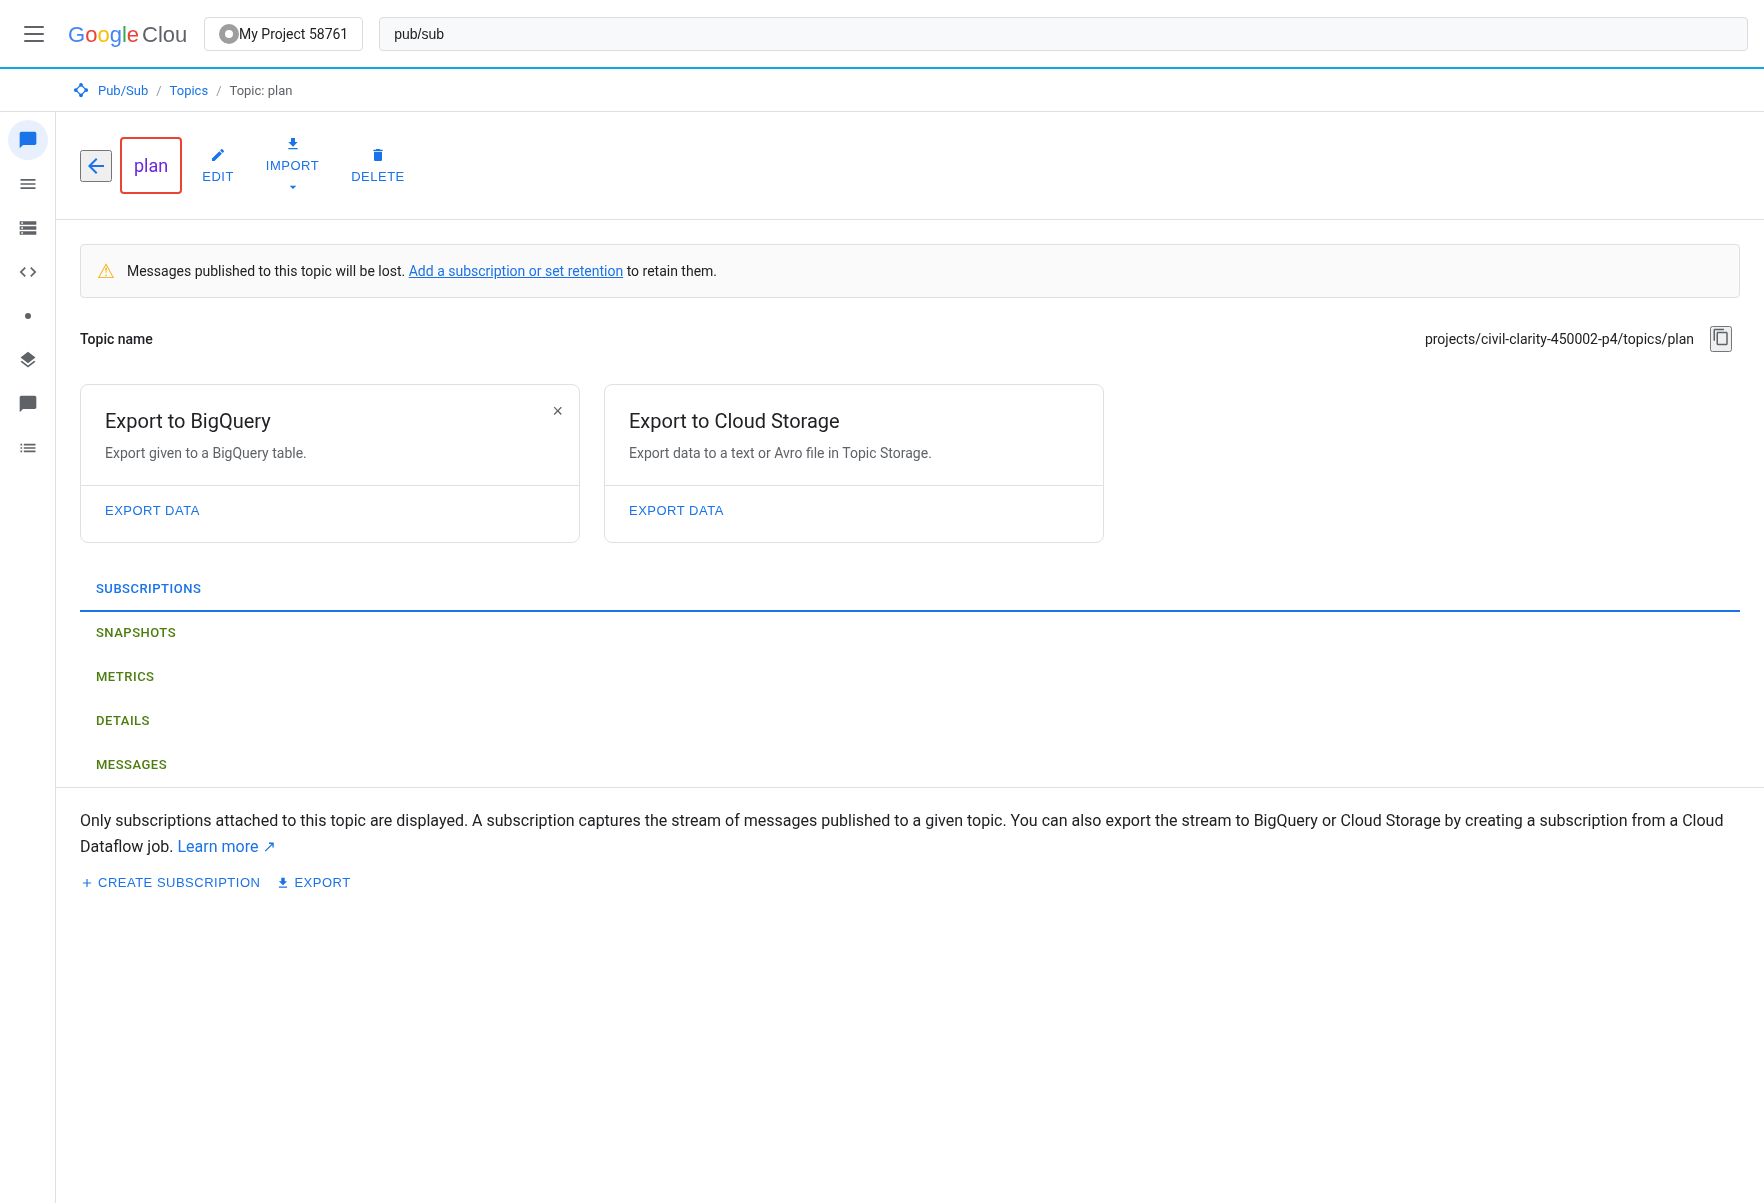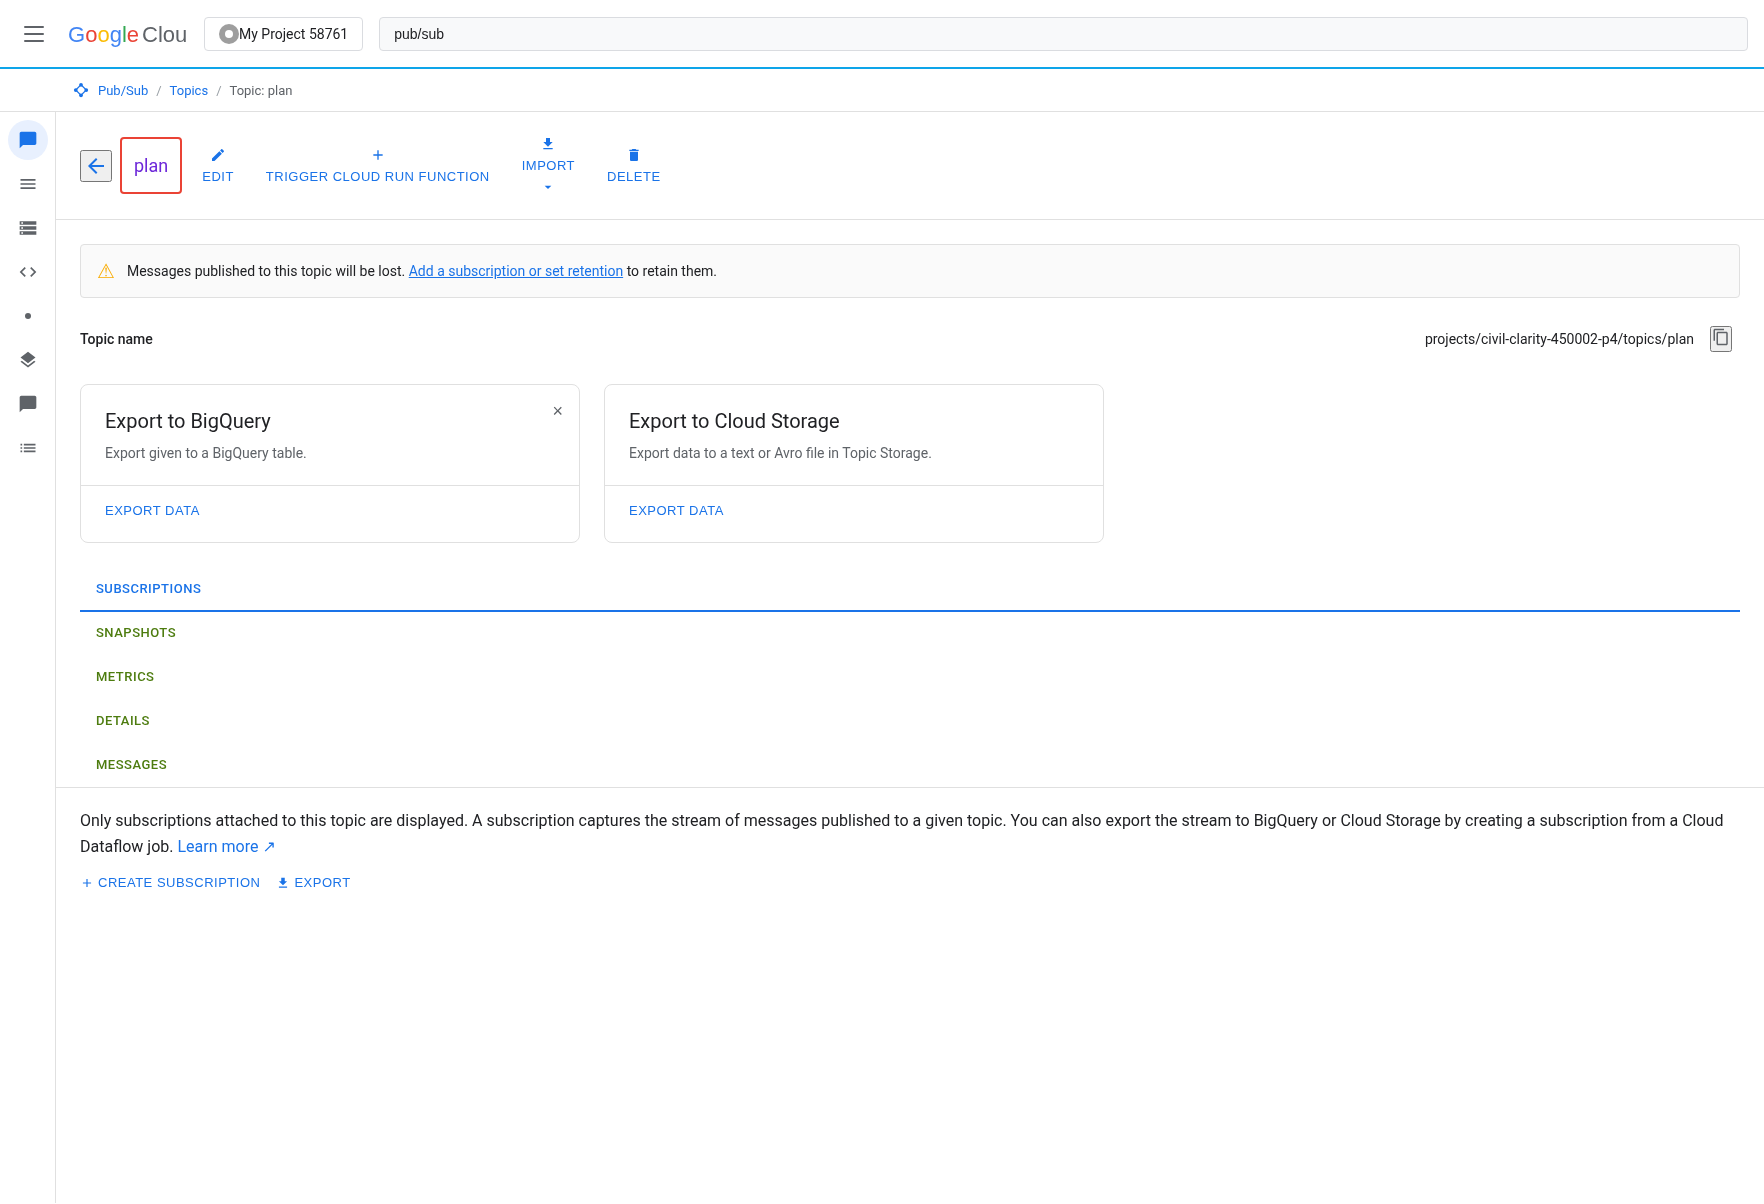--- a/index.html
+++ b/index.html
@@ -247,26 +247,20 @@
       </button>
       <div class="page-title-box">plan</div>
 
       <button class="action-btn">
         <svg width="16" height="16" viewBox="0 0 24 24" fill="#1a73e8">
           <path d="M3 17.25V21h3.75L17.81 9.94l-3.75-3.75L3 17.25zM20.71 7.04c.39-.39.39-1.02 0-1.41l-2.34-2.34c-.39-.39-1.02-.39-1.41 0l-1.83 1.83 3.75 3.75 1.83-1.83z"></path>
         </svg>
         <span>EDIT</span>
       </button>
 
-      <button class="action-btn">
-        <svg width="16" height="16" viewBox="0 0 24 24" fill="#1a73e8">
-          <path d="M19 13h-6v6h-2v-6H5v-2h6V5h2v6h6v2z"></path>
-        </svg>
-        <span>TRIGGER CLOUD RUN FUNCTION</span>
-      </button>
 
       <button class="action-btn">
         <svg width="16" height="16" viewBox="0 0 24 24" fill="#1a73e8">
           <path d="M19 9h-4V3H9v6H5l7 7 7-7zM5 18v2h14v-2H5z"></path>
         </svg>
         <span>IMPORT</span>
         <svg width="16" height="16" viewBox="0 0 24 24" fill="#1a73e8">
           <path d="M7 10l5 5 5-5z"></path>
         </svg>
       </button>

